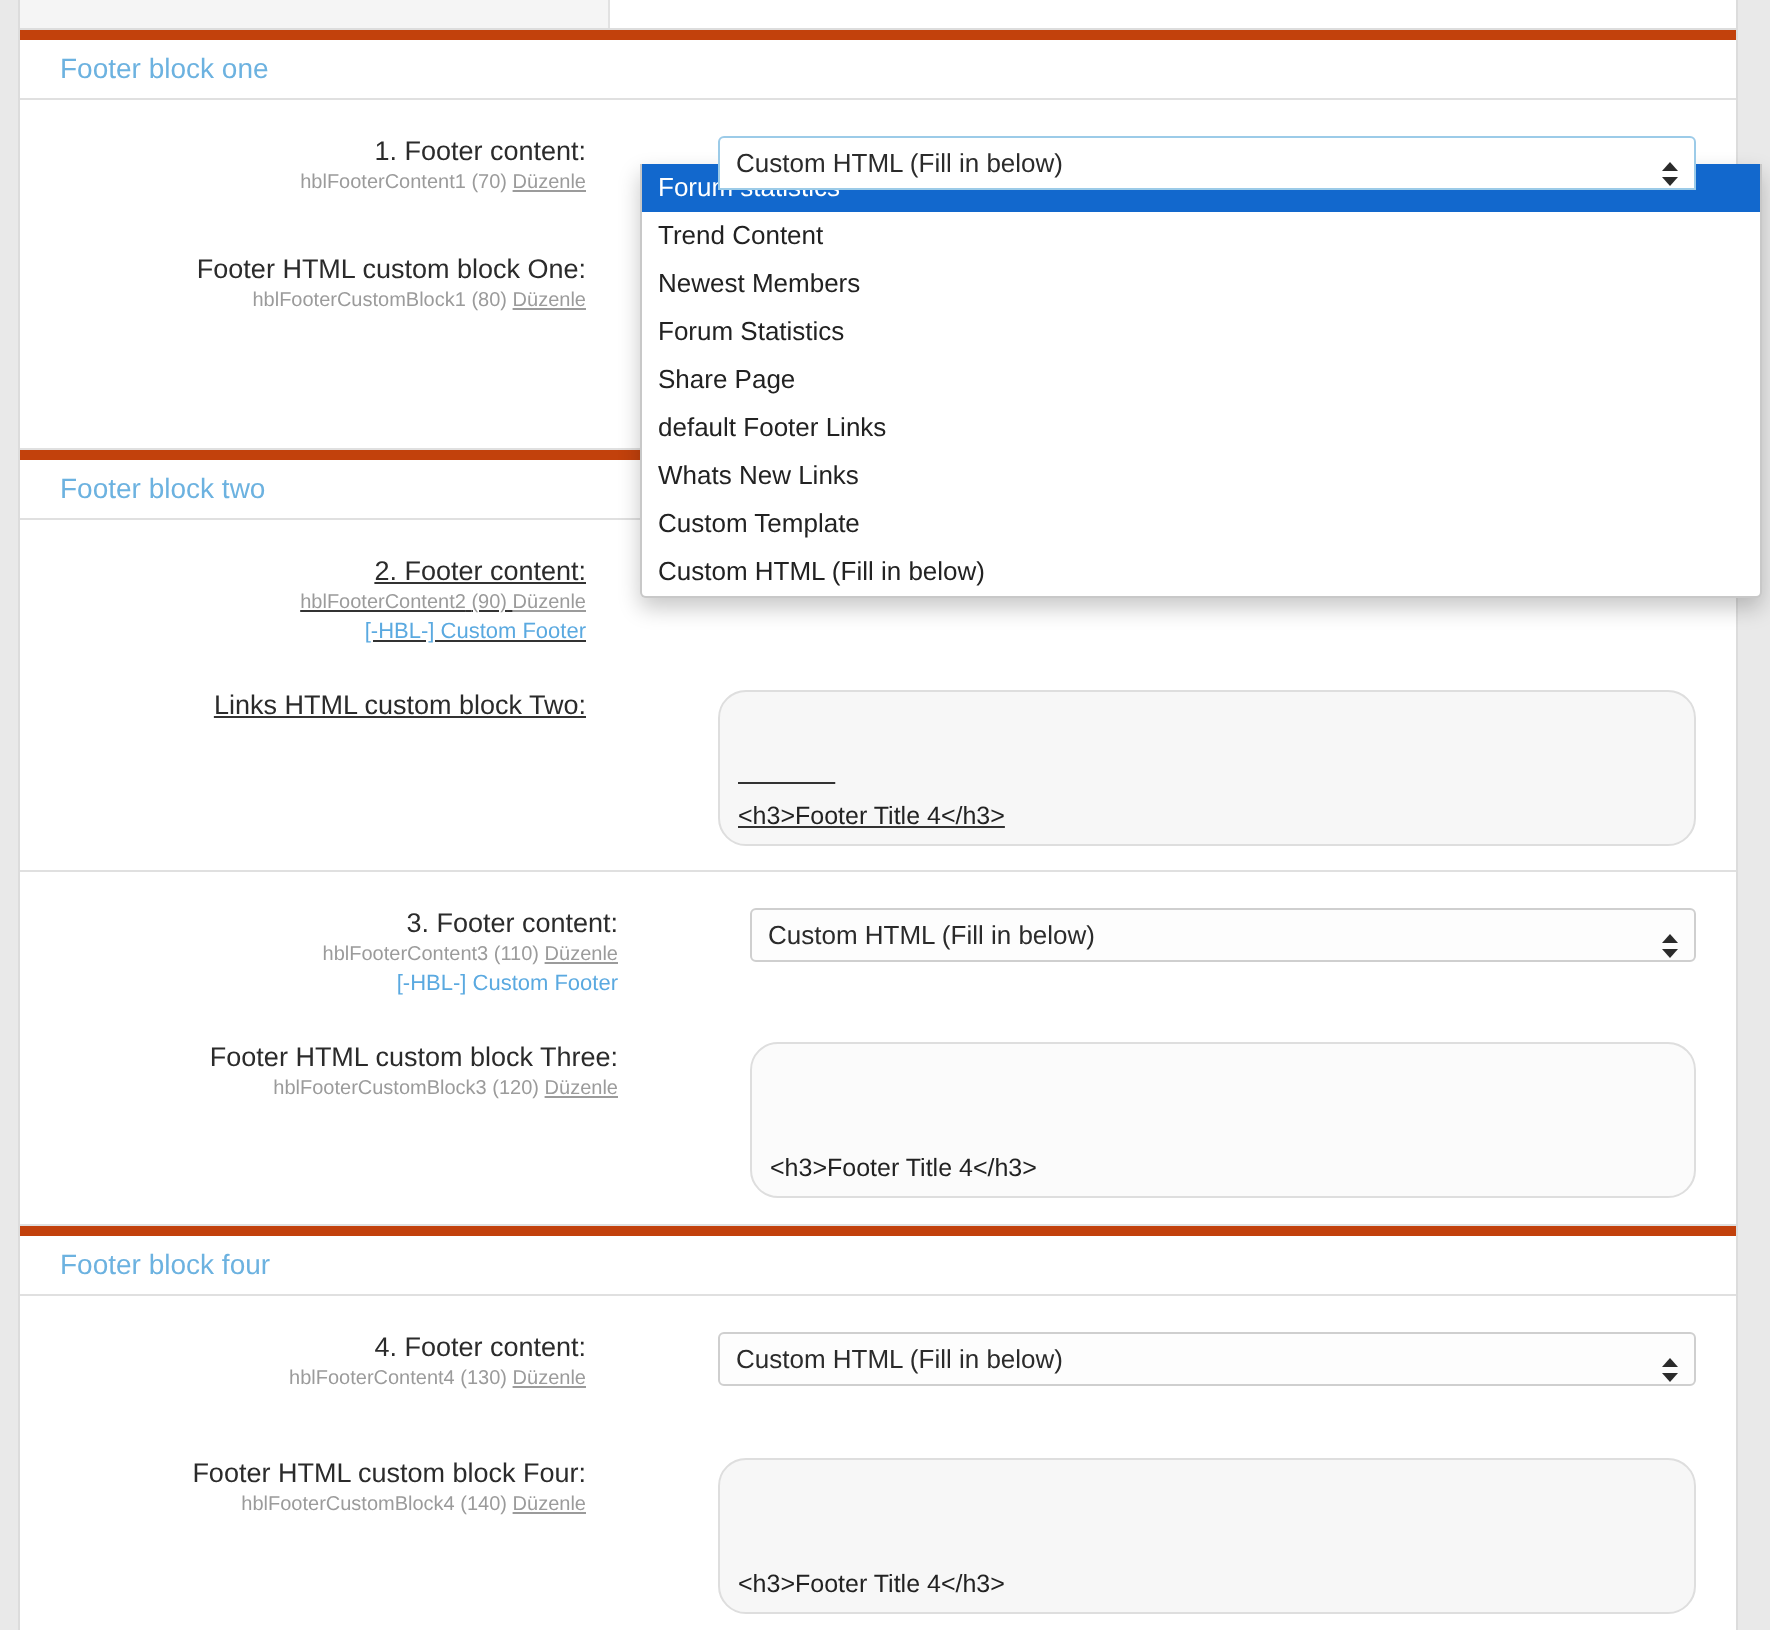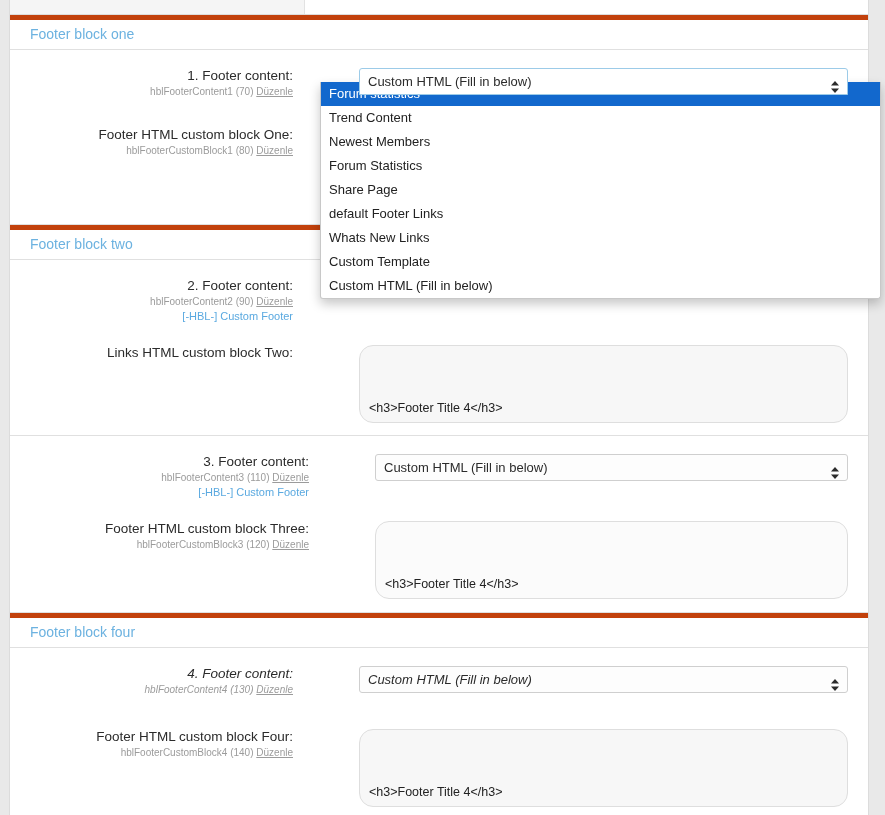--- a/index.html
+++ b/index.html
@@ -220,21 +220,21 @@
           </div>
           <div class="ctl-cell"></div>
         </div>
 
       </div>
     </div>
   </div>
 
   <div class="section">
     <div class="section-head">Footer block two</div>
-    <div class="section-body" style="height:175px;">
+    <div class="section-body" style="height:175px;text-decoration:underline;">
       <div style="flex:1; display:flex; flex-direction:column;">
 
         <div class="field-row" style="padding-top:18px;">
           <div class="lbl-cell">
             <div class="lbl-main">2. Footer content:</div>
             <div class="lbl-sub">
               <span>hblFooterContent2</span>
               <span>(90)</span>
               <a href="#">Düzenle</a>
             </div>
@@ -312,21 +312,21 @@
 
       </div>
     </div>
   </div>
 
   <div class="section">
     <div class="section-head">Footer block four</div>
     <div class="section-body" style="height:170px;">
       <div style="flex:1; display:flex; flex-direction:column;">
 
-        <div class="field-row" style="padding-top:18px;font-style:italic;">
+        <div class="field-row" style="padding-top:18px;">
           <div class="lbl-cell">
             <div class="lbl-main">4. Footer content:</div>
             <div class="lbl-sub">
               <span>hblFooterContent4</span>
               <span>(130)</span>
               <a href="#">Düzenle</a>
             </div>
           </div>
           <div class="ctl-cell">
             <div class="sel">

